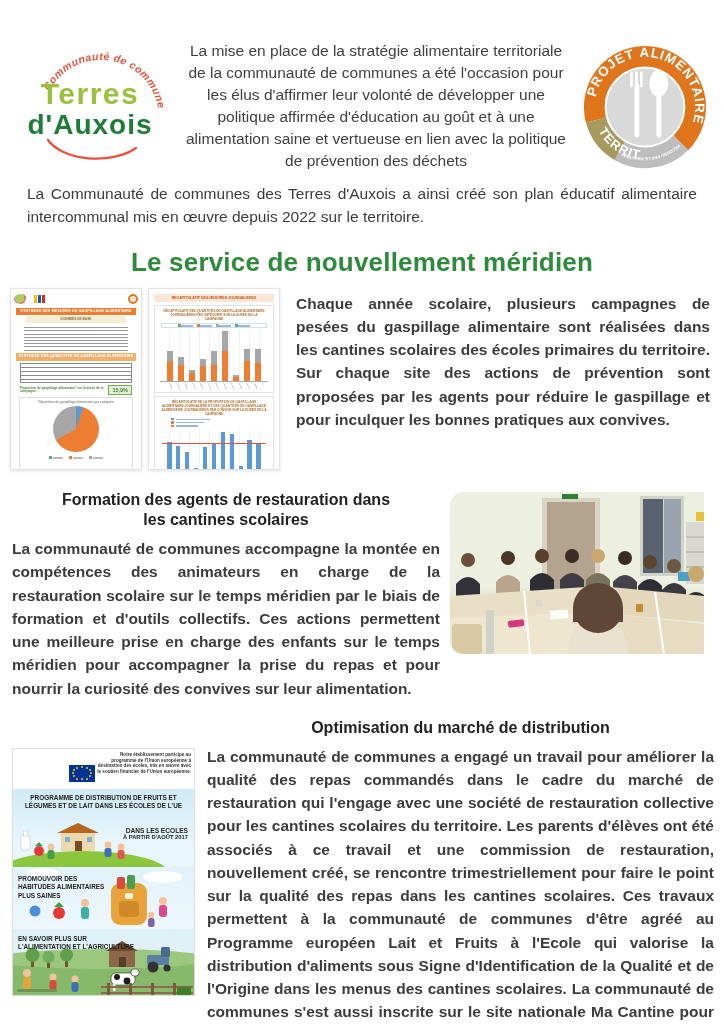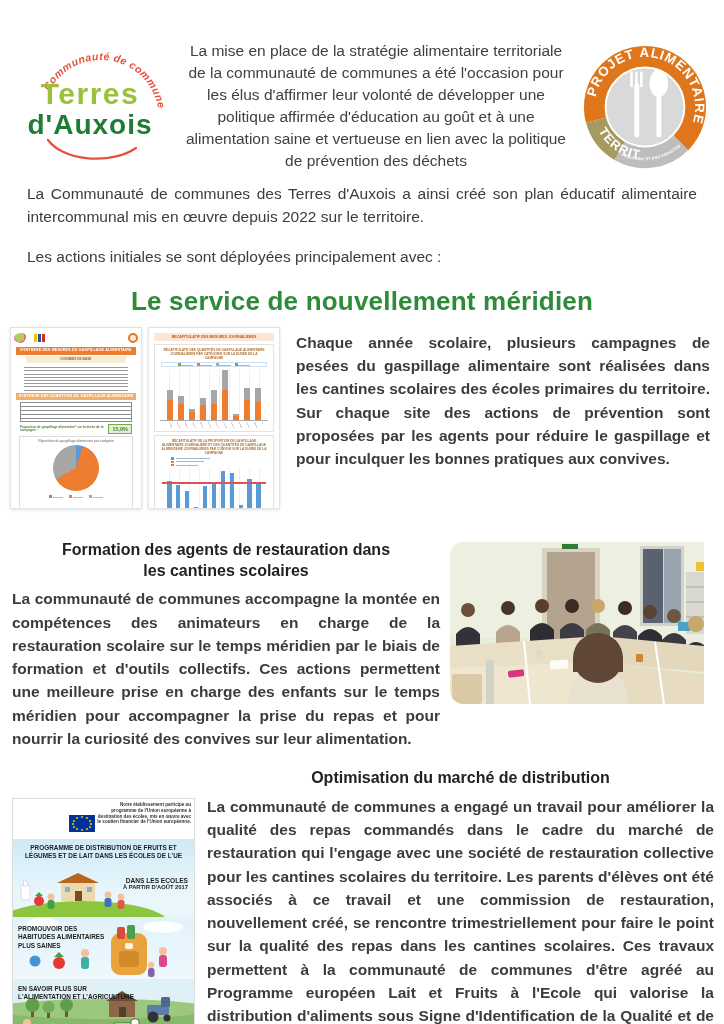--- a/index.html
+++ b/index.html
@@ -84,21 +84,21 @@
       background:repeating-linear-gradient(to right,transparent 0 9px,#f0f0f0 9px 10px); }
   .sbar { display:flex; flex-direction:column-reverse; width:6px; }
   .sbar i { display:block; width:6px; }
   .bars2 { height:46px; }
   .bbar { width:4.5px; background:#5b9bd5; }
   .redline { position:absolute; left:2px; right:2px; height:1.2px; background:#e05252; }
   .xaxis-greek { height:6px; margin:1px 8px 0 8px;
       background:repeating-linear-gradient(65deg,transparent 0 6px,#bdbdbd 6px 7px); opacity:.7; }
 
   
-  .sec2 { display:flex; margin:31px 10px 0 12px; }
+  .sec2 { display:flex; margin:20px 10px 0 12px; }
   .sec2-text { width:438px; flex:0 0 438px; padding-right:10px; }
   .sec2-text h2 { padding:0 40px; }
   .photo { flex:1; height:162px; border-radius:14px; overflow:hidden; margin-top:2px; }
   .photo svg { display:block; }
 
   
   .sec3 { display:flex; margin:18px 10px 0 12px; }
   .poster { width:183px; flex:0 0 183px; margin-top:30px; border:1px solid #ddd; background:#fff; height:248px; position:relative; overflow:hidden; }
   .sec3-text { flex:1; padding-left:12px; }
   .poster-top { height:40px; position:relative; background:#fff; }
@@ -173,21 +173,20 @@
           <textPath href="#arcBotBadge" startOffset="30%">TERRITORIAL</textPath>
         </text>
         <text font-size="4.2" font-weight="bold" fill="#ffffff">
           <textPath href="#arcSideBadge" startOffset="8%">RECONNU PAR LE MINISTÈRE DE L'AGRICULTURE</textPath>
         </text>
       </svg>
     </div>
   </header>
 
   <p class="para justify">La Communauté de communes des Terres d'Auxois a ainsi créé son plan éducatif alimentaire intercommunal mis en œuvre depuis 2022 sur le territoire.</p>
-  <p class="para">Les actions initiales se sont déployées principalement avec :</p>
 
   <h1 class="main-heading">Le service de nouvellement méridien</h1>
 
   <section class="sec1">
 
     <div class="report">
 
       <div class="rp-page">
         <div class="rp-logos">
           <span class="mini-logo-ta"></span>

